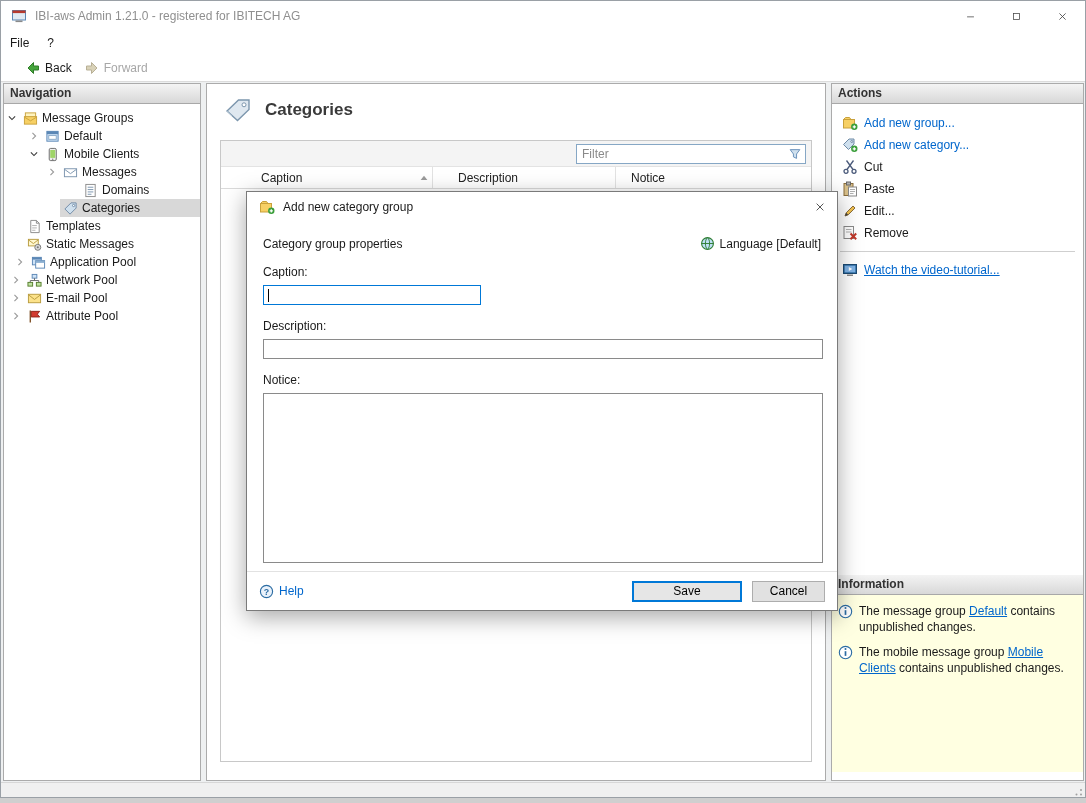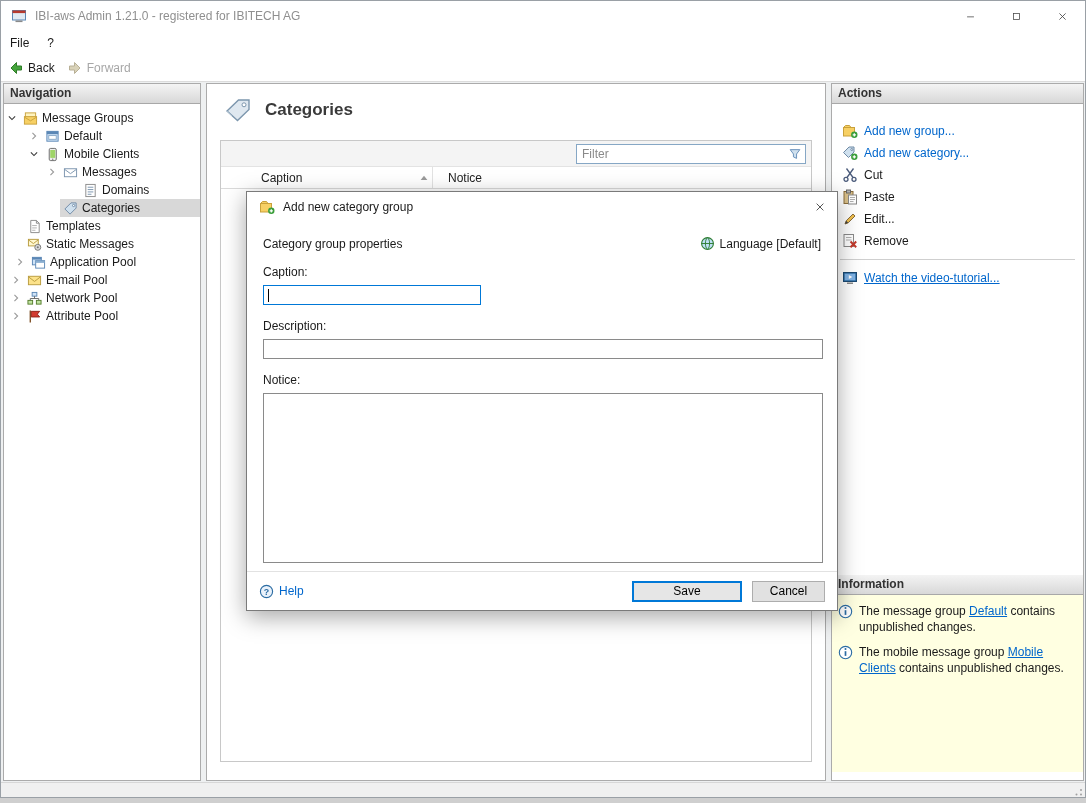--- a/index.html
+++ b/index.html
@@ -8,21 +8,21 @@
   .window{position:relative;width:1086px;height:798px;background:#eef0f1;border:1px solid #9aa0a6;overflow:hidden}
 
   
   .titlebar{position:absolute;left:0;top:0;width:100%;height:30px;background:#fff;display:flex;align-items:center;padding-left:10px}
   .titlebar .title-text{margin-left:8px;color:#8f8f8f}
   .win-buttons{position:absolute;right:0;top:0;height:30px;display:flex}
   .win-btn{width:46px;height:30px;display:flex;align-items:center;justify-content:center;cursor:default}
   .win-btn .i10{width:11px;height:11px}
   .menubar{position:absolute;left:0;top:30px;width:100%;height:24px;background:#fff;display:flex;align-items:center}
   .menu-item{padding:0 9px;height:24px;line-height:24px;cursor:default}
-  .toolbar{position:absolute;left:0;top:54px;width:100%;height:27px;background:#fff;border-bottom:1px solid #dcdcdc;display:flex;align-items:center;padding-left:7px;gap:12px}
+  .toolbar{position:absolute;left:0;top:54px;width:100%;height:27px;background:#fff;border-bottom:1px solid #dcdcdc;display:flex;align-items:center;padding-left:24px;gap:12px}
   .tool-btn{display:flex;align-items:center;gap:4px;cursor:default}
   .tool-btn.disabled .tb-label{color:#a7a7a7}
   .statusbar{position:absolute;left:0;top:781px;width:100%;height:21px;background:#f0f0f0;border-top:1px solid #d7d7d7}
   .grip{position:absolute;right:2px;bottom:2px;width:13px;height:13px}
 
   
   .panel{position:absolute;background:#fff;border:1px solid #ababab}
   .nav-panel{left:2px;top:82px;width:198px;height:698px}
   .main-panel{left:205px;top:82px;width:620px;height:698px}
   .right-panel{left:830px;top:82px;width:253px;height:698px}
@@ -49,21 +49,21 @@
   .filter-funnel{position:absolute;right:4px;top:3px;width:14px;height:14px}
   .table-header{display:flex;height:22px;border-bottom:1px solid #dadada;background:#fff}
   .col{display:flex;align-items:center;border-right:1px solid #e2e2e2;padding-left:25px;color:#222}
   .col-caption{width:212px;padding-left:40px;justify-content:space-between;padding-right:2px}
   .col-desc{width:183px}
   .col-notice{flex:1;padding-left:15px;border-right:none}
   .sort-asc{width:12px;height:12px}
   .table-body{height:573px}
 
   
-  #actions-list{padding-top:16px}
+  #actions-list{padding-top:8px}
   .action-row{display:flex;align-items:center;gap:6px;height:22px;padding-left:10px;cursor:default}
   .action-row.gap-after{}
   .aicon{width:16px;height:16px;flex:0 0 16px}
   .alabel.link{color:#0066cc}
   .alabel.underline{text-decoration:underline}
   .action-sep{border-top:1px solid #cfcfcf;margin:7px 8px}
   .info-header{position:absolute;left:0;top:491px;width:100%}
   .info-area{position:absolute;left:0;top:511px;bottom:8px;width:100%;background:#ffffe1;padding:8px 6px 0 6px}
   .info-item{display:flex;align-items:flex-start;gap:6px;margin-bottom:9px}
   .iicon{width:15px;height:15px;flex:0 0 15px;margin-top:1px}
@@ -300,43 +300,43 @@
         </div>
         <div class="tree-row" style="padding-left: 4px;">
           <span class="chev">
             <svg viewBox="0 0 16 16">
               <path d="M5.5 3 L10.5 8 L5.5 13" fill="none" stroke="#9a9a9a" stroke-width="1.8"></path>
             </svg>
           </span>
           <span class="node">
             <span class="ticon">
               <svg viewBox="0 0 16 16">
-                <rect x="1.5" y="3.5" width="13" height="9" fill="#fce28a" stroke="#b89b3e"></rect>
-                <path d="M1.5 4 L8 9 L14.5 4" fill="none" stroke="#b89b3e"></path>
-              </svg>
-            </span>
-            <span>E-mail Pool</span>
-          </span>
-        </div>
-        <div class="tree-row" style="padding-left: 4px;">
-          <span class="chev">
-            <svg viewBox="0 0 16 16">
-              <path d="M5.5 3 L10.5 8 L5.5 13" fill="none" stroke="#9a9a9a" stroke-width="1.8"></path>
-            </svg>
-          </span>
-          <span class="node">
-            <span class="ticon">
-              <svg viewBox="0 0 16 16">
                 <rect x="5.5" y="1.5" width="5" height="4" fill="#cfe3f7" stroke="#5b87b5"></rect>
                 <rect x="1" y="10" width="5" height="4" fill="#bfe3a0" stroke="#567d2e"></rect>
                 <rect x="10" y="10" width="5" height="4" fill="#bfe3a0" stroke="#567d2e"></rect>
                 <path d="M8 5.5 V8 M3.5 10 V8 H12.5 V10" fill="none" stroke="#666"></path>
               </svg>
             </span>
             <span>Network Pool</span>
+          </span>
+        </div>
+        <div class="tree-row" style="padding-left: 4px;">
+          <span class="chev">
+            <svg viewBox="0 0 16 16">
+              <path d="M5.5 3 L10.5 8 L5.5 13" fill="none" stroke="#9a9a9a" stroke-width="1.8"></path>
+            </svg>
+          </span>
+          <span class="node">
+            <span class="ticon">
+              <svg viewBox="0 0 16 16">
+                <rect x="1.5" y="3.5" width="13" height="9" fill="#fce28a" stroke="#b89b3e"></rect>
+                <path d="M1.5 4 L8 9 L14.5 4" fill="none" stroke="#b89b3e"></path>
+              </svg>
+            </span>
+            <span>E-mail Pool</span>
           </span>
         </div>
         <div class="tree-row" style="padding-left: 4px;">
           <span class="chev">
             <svg viewBox="0 0 16 16">
               <path d="M5.5 3 L10.5 8 L5.5 13" fill="none" stroke="#9a9a9a" stroke-width="1.8"></path>
             </svg>
           </span>
           <span class="node">
             <span class="ticon">
@@ -375,20 +375,21 @@
       </div>
       <div class="table-header">
         <div class="col col-caption">
           <span>Caption</span>
           <span class="sort-asc">
               <svg viewBox="0 0 16 16">
                 <path d="M8 5 L12.5 10.5 H3.5 Z" fill="#9a9a9a"></path>
               </svg>
             </span>
         </div>
+        <div class="col col-desc">Description</div>
         <div class="col col-notice">Notice</div>
       </div>
       <div class="table-body"></div>
     </div>
   </div>
 
   <div class="panel right-panel">
     <div class="panel-header">Actions</div>
     <div id="actions-list">
         <div class="action-row">

